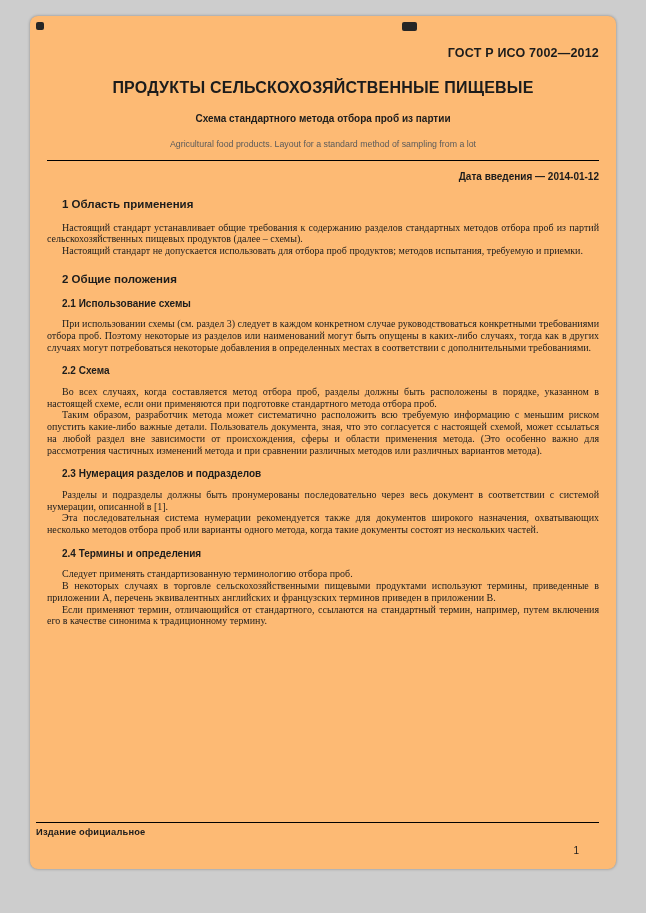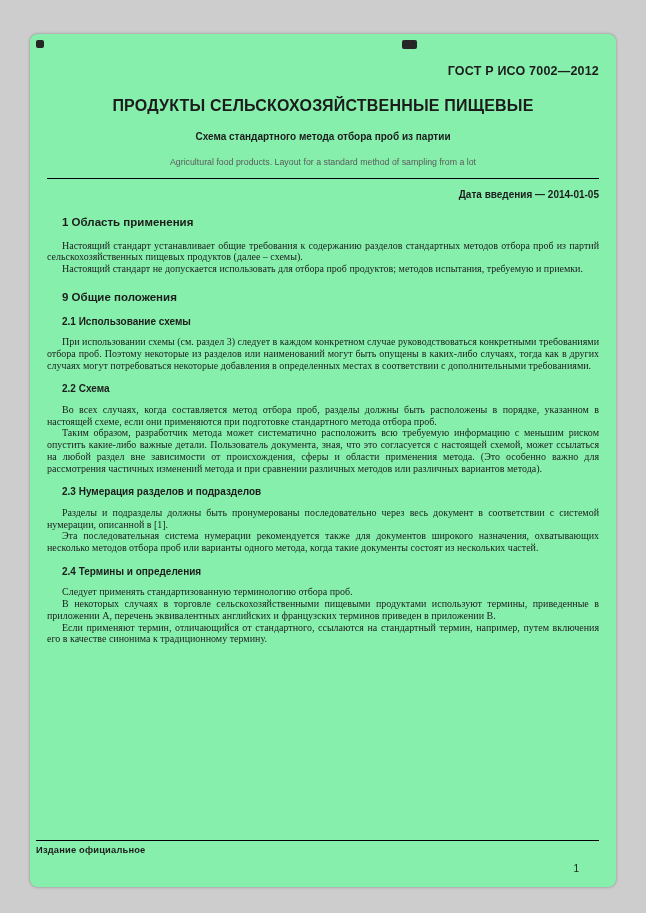--- a/index.html
+++ b/index.html
@@ -13,22 +13,22 @@
   }
   .canvas {
     width: 646px;
     height: 913px;
     overflow: hidden;
   }
   .page {
     position: relative;
     width: 586px;
     height: 853px;
-    margin: 34px auto 0;
-    background: #86efac;
+    margin: 16px auto 0;
+    background: #fdba74;
     border-radius: 8px;
     box-shadow: 0 0 3px rgba(0,0,0,0.35);
     box-sizing: border-box;
     padding: 24px 17px 0;
     color: #1c1c1c;
   }
   
   .artifact { position: absolute; background: #262626; }
   .artifact-tl { left: 6px; top: 6px; width: 8px; height: 8px; border-radius: 2px; }
   .artifact-top { left: 372px; top: 6px; width: 15px; height: 9px; border-radius: 2px; }
@@ -138,33 +138,33 @@
 
     <div class="artifact artifact-tl"></div>
     <div class="artifact artifact-top"></div>
 
     <header>
       <div class="doc-code">ГОСТ Р ИСО 7002—2012</div>
       <div class="title-ru">ПРОДУКТЫ СЕЛЬСКОХОЗЯЙСТВЕННЫЕ ПИЩЕВЫЕ</div>
       <div class="subtitle-ru">Схема стандартного метода отбора проб из партии</div>
       <div class="title-en">Agricultural food products. Layout for a standard method of sampling from a lot</div>
       <div class="rule"></div>
-      <div class="date">Дата введения — 2014-01-05</div>
+      <div class="date">Дата введения — 2014-01-12</div>
     </header>
 
     <main>
 
       <section>
         <h2>1 Область применения</h2>
         <p>Настоящий стандарт устанавливает общие требования к содержанию разделов стандартных методов отбора проб из партий сельскохозяйственных пищевых продуктов (далее – схемы).</p>
         <p>Настоящий стандарт не допускается использовать для отбора проб продуктов; методов испытания, требуемую и приемки.</p>
       </section>
 
       <section>
-        <h2>9 Общие положения</h2>
+        <h2>2 Общие положения</h2>
 
         <h3>2.1 Использование схемы</h3>
         <p>При использовании схемы (см. раздел 3) следует в каждом конкретном случае руководствоваться конкретными требованиями отбора проб. Поэтому некоторые из разделов или наименований могут быть опущены в каких-либо случаях, тогда как в других случаях могут потребоваться некоторые добавления в определенных местах в соответствии с дополнительными требованиями.</p>
 
         <h3>2.2 Схема</h3>
         <p>Во всех случаях, когда составляется метод отбора проб, разделы должны быть расположены в порядке, указанном в настоящей схеме, если они применяются при подготовке стандартного метода отбора проб.</p>
         <p>Таким образом, разработчик метода может систематично расположить всю требуемую информацию с меньшим риском опустить какие-либо важные детали. Пользователь документа, зная, что это согласуется с настоящей схемой, может ссылаться на любой раздел вне зависимости от происхождения, сферы и области применения метода. (Это особенно важно для рассмотрения частичных изменений метода и при сравнении различных методов или различных вариантов метода).</p>
 
         <h3>2.3 Нумерация разделов и подразделов</h3>
         <p>Разделы и подразделы должны быть пронумерованы последовательно через весь документ в соответствии с системой нумерации, описанной в [1].</p>

